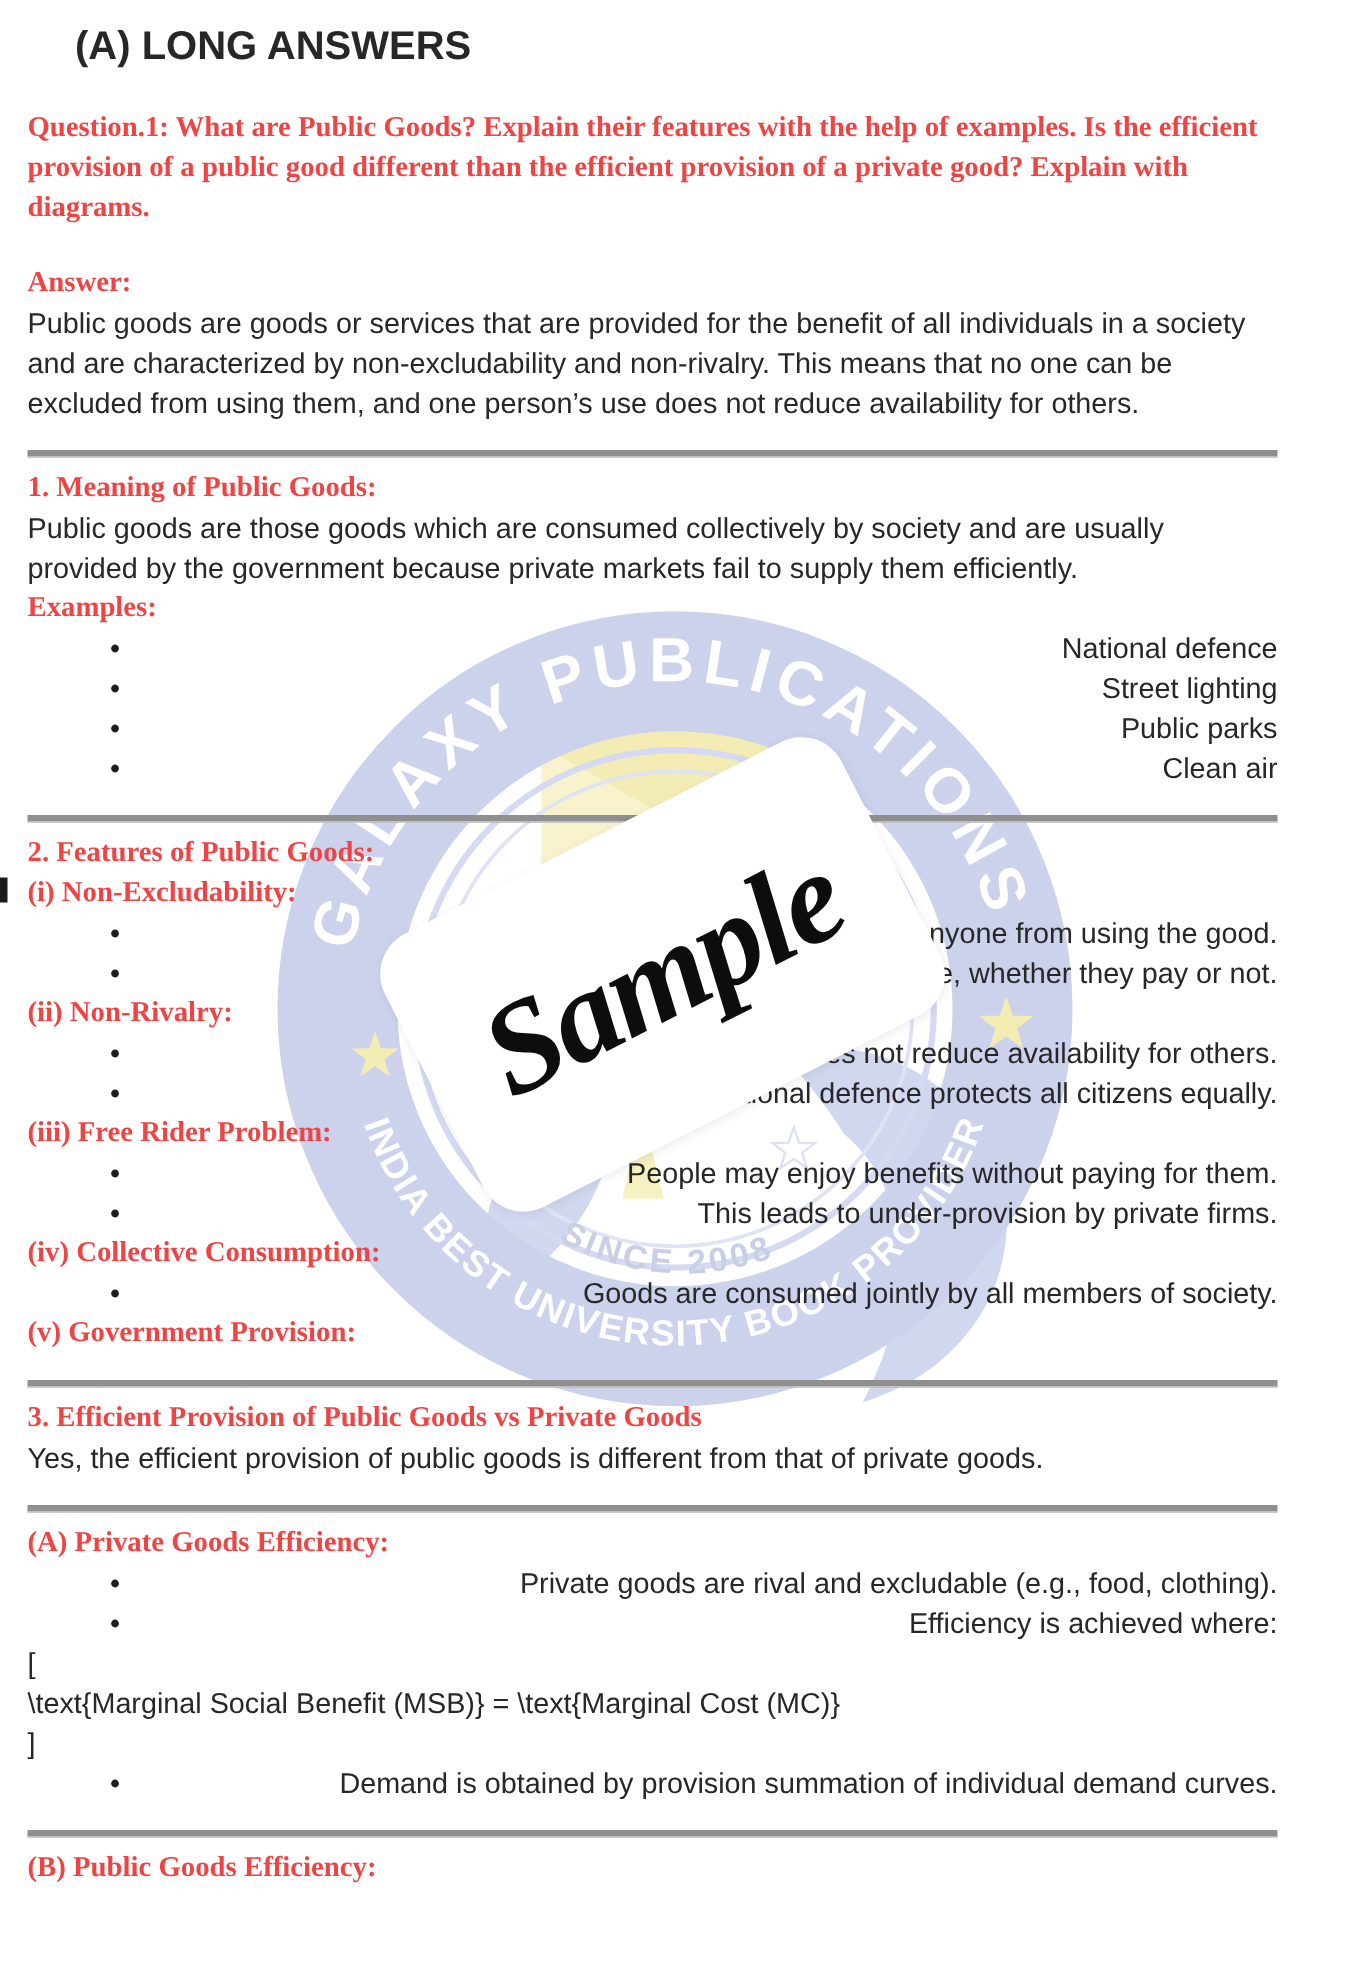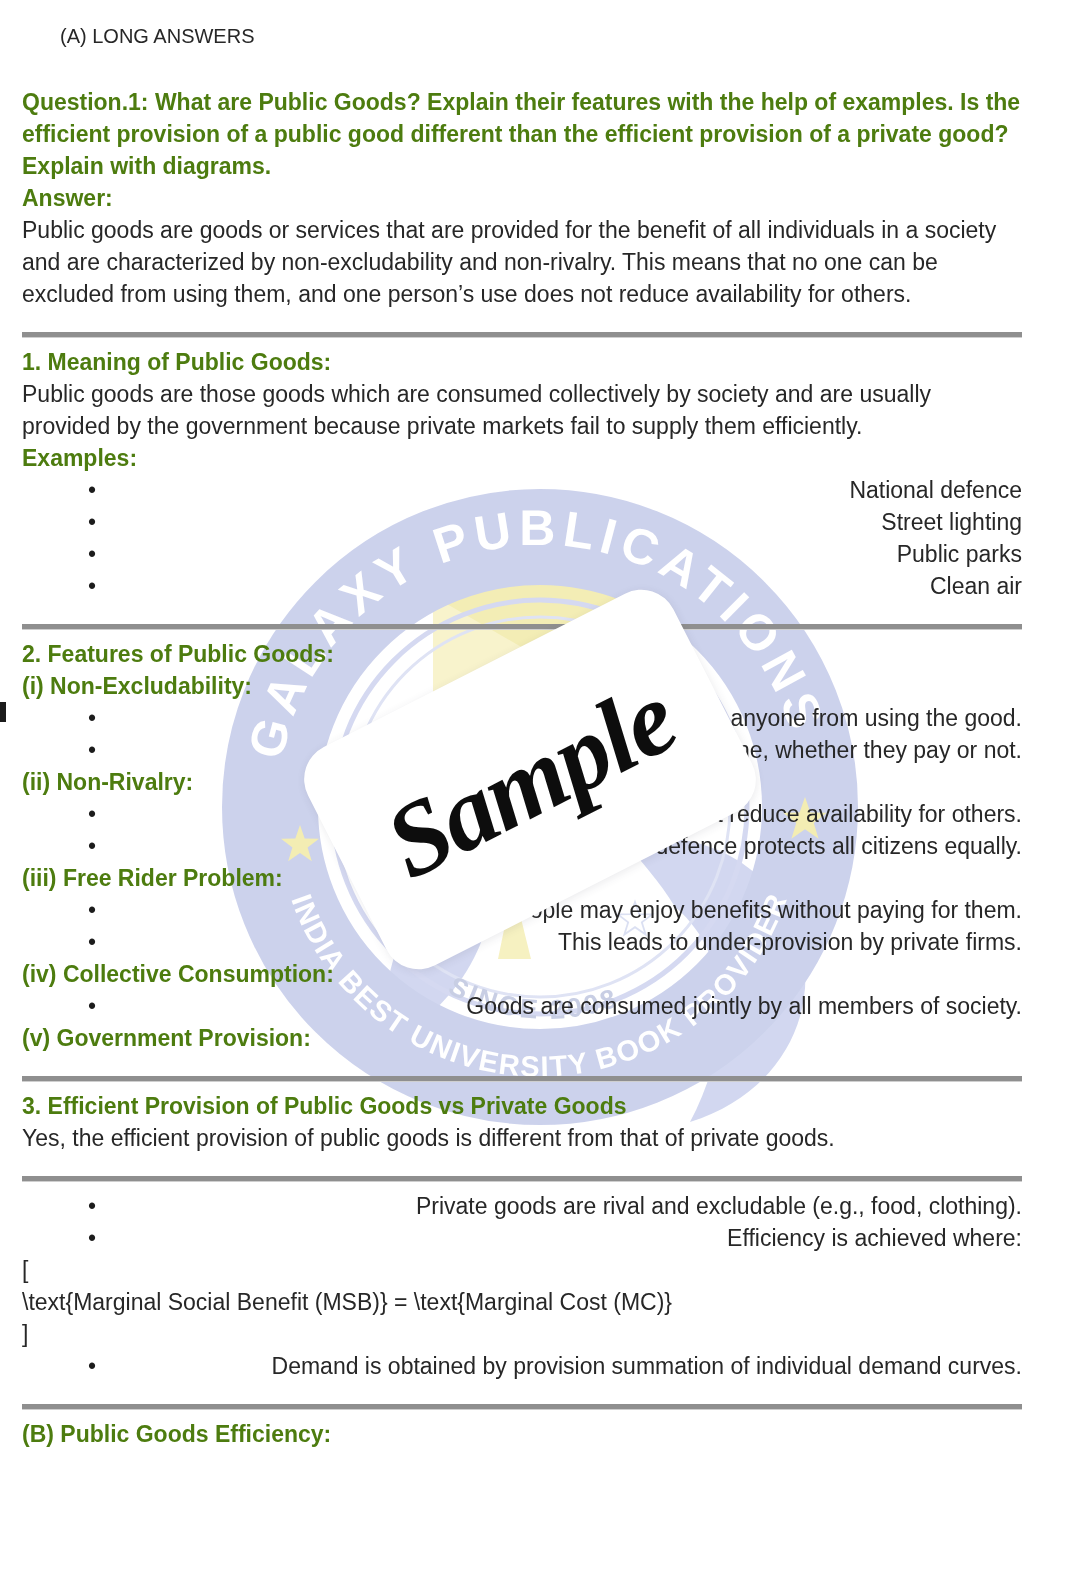--- a/index.html
+++ b/index.html
@@ -10,22 +10,22 @@
     color:#272727;
     position:relative;
     overflow:hidden;
   }
   
   .page{
     position:relative;z-index:2;
     padding:20px 58px 0 22px;
     font-size:23px;line-height:32px;
   }
-  .title{font-weight:normal;font-size:20px;padding-left:38px;}
-  .h{font-weight:bold;color:#4d7c0f;}
+  .title{font-weight:bold;font-size:32px;padding-left:38px;}
+  .h{font-weight:bold;color:#ef4444;font-family:Liberation Serif, serif;}
   .p{}
   .b{font-weight:normal;}
   .rule{
     height:5px;background:#8f8f8f;border-bottom:1px solid #cfcfcf;
     margin:22px 0 8px 0;
   }
   ul.blist{list-style:none;margin:0;padding:0 0 0 100px;text-align:right;}
   ul.blist li{position:relative;}
   ul.blist li::before{
     content:"\2022";
@@ -97,21 +97,21 @@
       <text font-family="Liberation Sans, sans-serif" font-size="27" font-weight="bold" fill="#c4cbe2" letter-spacing="3">
         <textPath href="#arcSince" xlink:href="#arcSince" startOffset="0">SINCE 2008</textPath>
       </text>
     </g>
   </svg>
 </div>
 
 <main class="page">
     <div class="title"><span>(A) LONG ANSWERS</span></div>
     <div class="h" style="margin-top: 34px;"><span>Question.1: What are Public Goods? Explain their features with the help of examples. Is the efficient provision of a public good different than the efficient provision of a private good? Explain with diagrams.</span></div>
-    <div class="h" style=""><span>Answer:</span></div>
+    <div class="h" style="margin-top: 28px;"><span>Answer:</span></div>
     <div class="p"><span>Public goods are goods or services that are provided for the benefit of all individuals in a society and are characterized by non-excludability and non-rivalry. This means that no one can be excluded from using them, and one person’s use does not reduce availability for others.</span></div>
     <div class="rule"></div>
     <div class="h"><span>1. Meaning of Public Goods:</span></div>
     <div class="p"><span>Public goods are those goods which are consumed collectively by society and are usually provided by the government because private markets fail to supply them efficiently.</span></div>
     <div class="h"><span>Examples:</span></div>
     <ul class="blist">
       <li><span>National defence</span></li>
       <li><span>Street lighting</span></li>
       <li><span>Public parks</span></li>
       <li><span>Clean air</span></li>
@@ -135,20 +135,21 @@
     </ul>
     <div class="h"><span>(iv) Collective Consumption:</span></div>
     <ul class="blist">
       <li><span>Goods are consumed jointly by all members of society.</span></li>
     </ul>
     <div class="h"><span>(v) Government Provision:</span></div>
     <div class="rule"></div>
     <div class="h"><span>3. Efficient Provision of Public Goods vs Private Goods</span></div>
     <div class="p"><span>Yes, the efficient provision of public goods is different from that of private goods.</span></div>
     <div class="rule"></div>
+    <div class="h"><span>(A) Private Goods Efficiency:</span></div>
     <ul class="blist">
       <li><span>Private goods are </span><span class="b">rival and excludable</span><span> (e.g., food, clothing).</span></li>
       <li><span>Efficiency is achieved where:</span></li>
     </ul>
     <div class="p"><span>[</span></div>
     <div class="p"><span>\text{Marginal Social Benefit (MSB)} = \text{Marginal Cost (MC)}</span></div>
     <div class="p"><span>]</span></div>
     <ul class="blist">
       <li><span>Demand is obtained by </span><span class="b">provision summation</span><span> of individual demand curves.</span></li>
     </ul>

